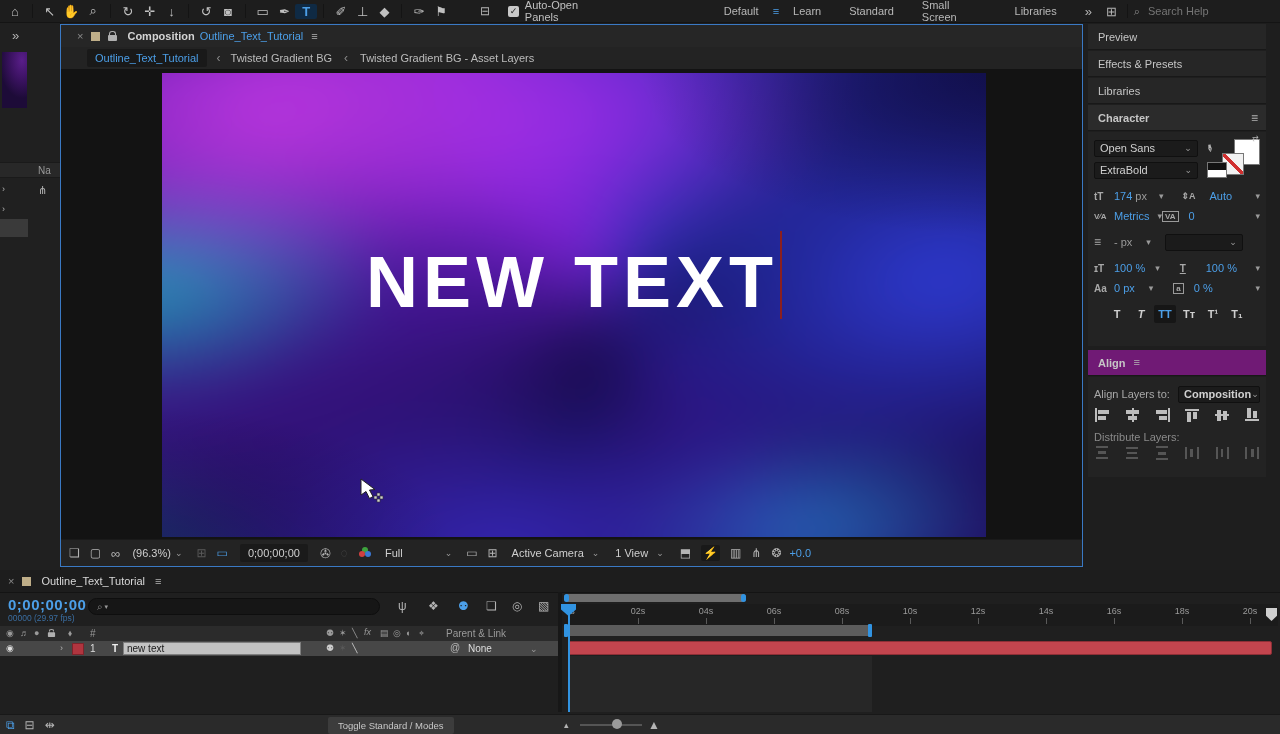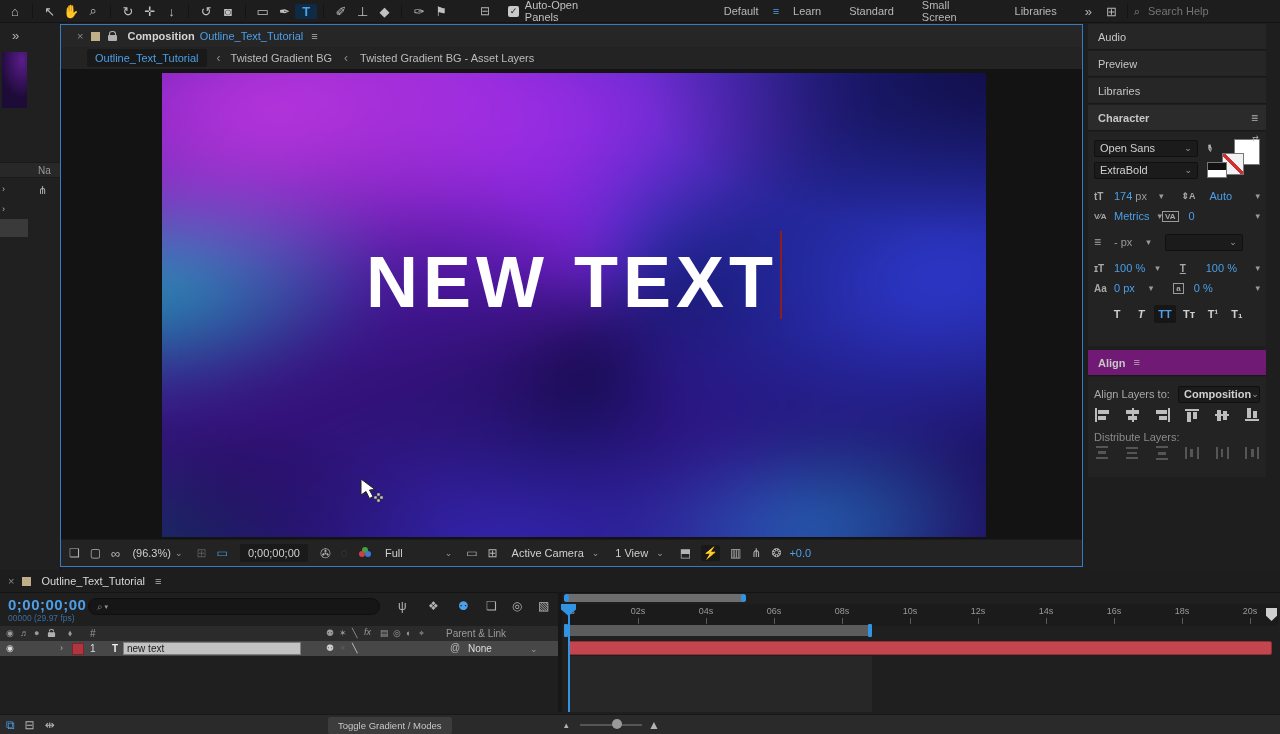--- a/index.html
+++ b/index.html
@@ -223,24 +223,24 @@
       <span class="ic" style="margin-left:10px;background:#191919;border-radius:2px;padding:2px">⚡</span>
       <span class="ic" style="margin-left:10px">▥</span>
       <span class="ic" style="margin-left:10px">⋔</span>
       <span class="ic" style="margin-left:10px">❂</span>
       <span class="blue" style="margin-left:8px">+0.0</span>
     </div>
   </div>
 
   <div class="rpanel">
     <div class="acc">
-        <span>Audio</span>
+        <span>Preview</span>
       </div>
     <div class="acc">
-        <span>Preview</span>
+        <span>Effects &amp; Presets</span>
       </div>
     <div class="acc">
         <span>Libraries</span>
       </div>
 
     <div class="acc" style="background:#2b2b2b">
       <span style="font-weight:bold">Character</span>
       <span class="ic" style="position:absolute;right:8px">≡</span>
     </div>
 
@@ -493,21 +493,21 @@
       <span class="ic abs" style="left:352px;top:3px;color:#ccc">╲</span>
       <span class="ic abs" style="left:450px;top:2px;font-size:10px">@</span>
       <span class="abs" style="left:468px;top:2px">None</span>
       <span class="caret abs" style="left:530px;top:3px">⌄</span>
     </div>
 
     <div class="tl-footer">
       <span class="ic blue" style="margin-left:6px">⧉</span>
       <span class="ic" style="margin-left:10px">⊟</span>
       <span class="ic" style="margin-left:10px">⇹</span>
-      <span class="togglebtn">Toggle Gradient / Modes</span>
+      <span class="togglebtn">Toggle Standard / Modes</span>
       <span class="ic abs" style="left:564px;top:6px;font-size:9px">▴</span>
       <div class="zoomtrack"></div>
       <div class="zoomhandle"></div>
       <span class="ic abs" style="left:648px;top:4px">▲</span>
     </div>
   </div>
 
 </div>
 
 </body></html>

